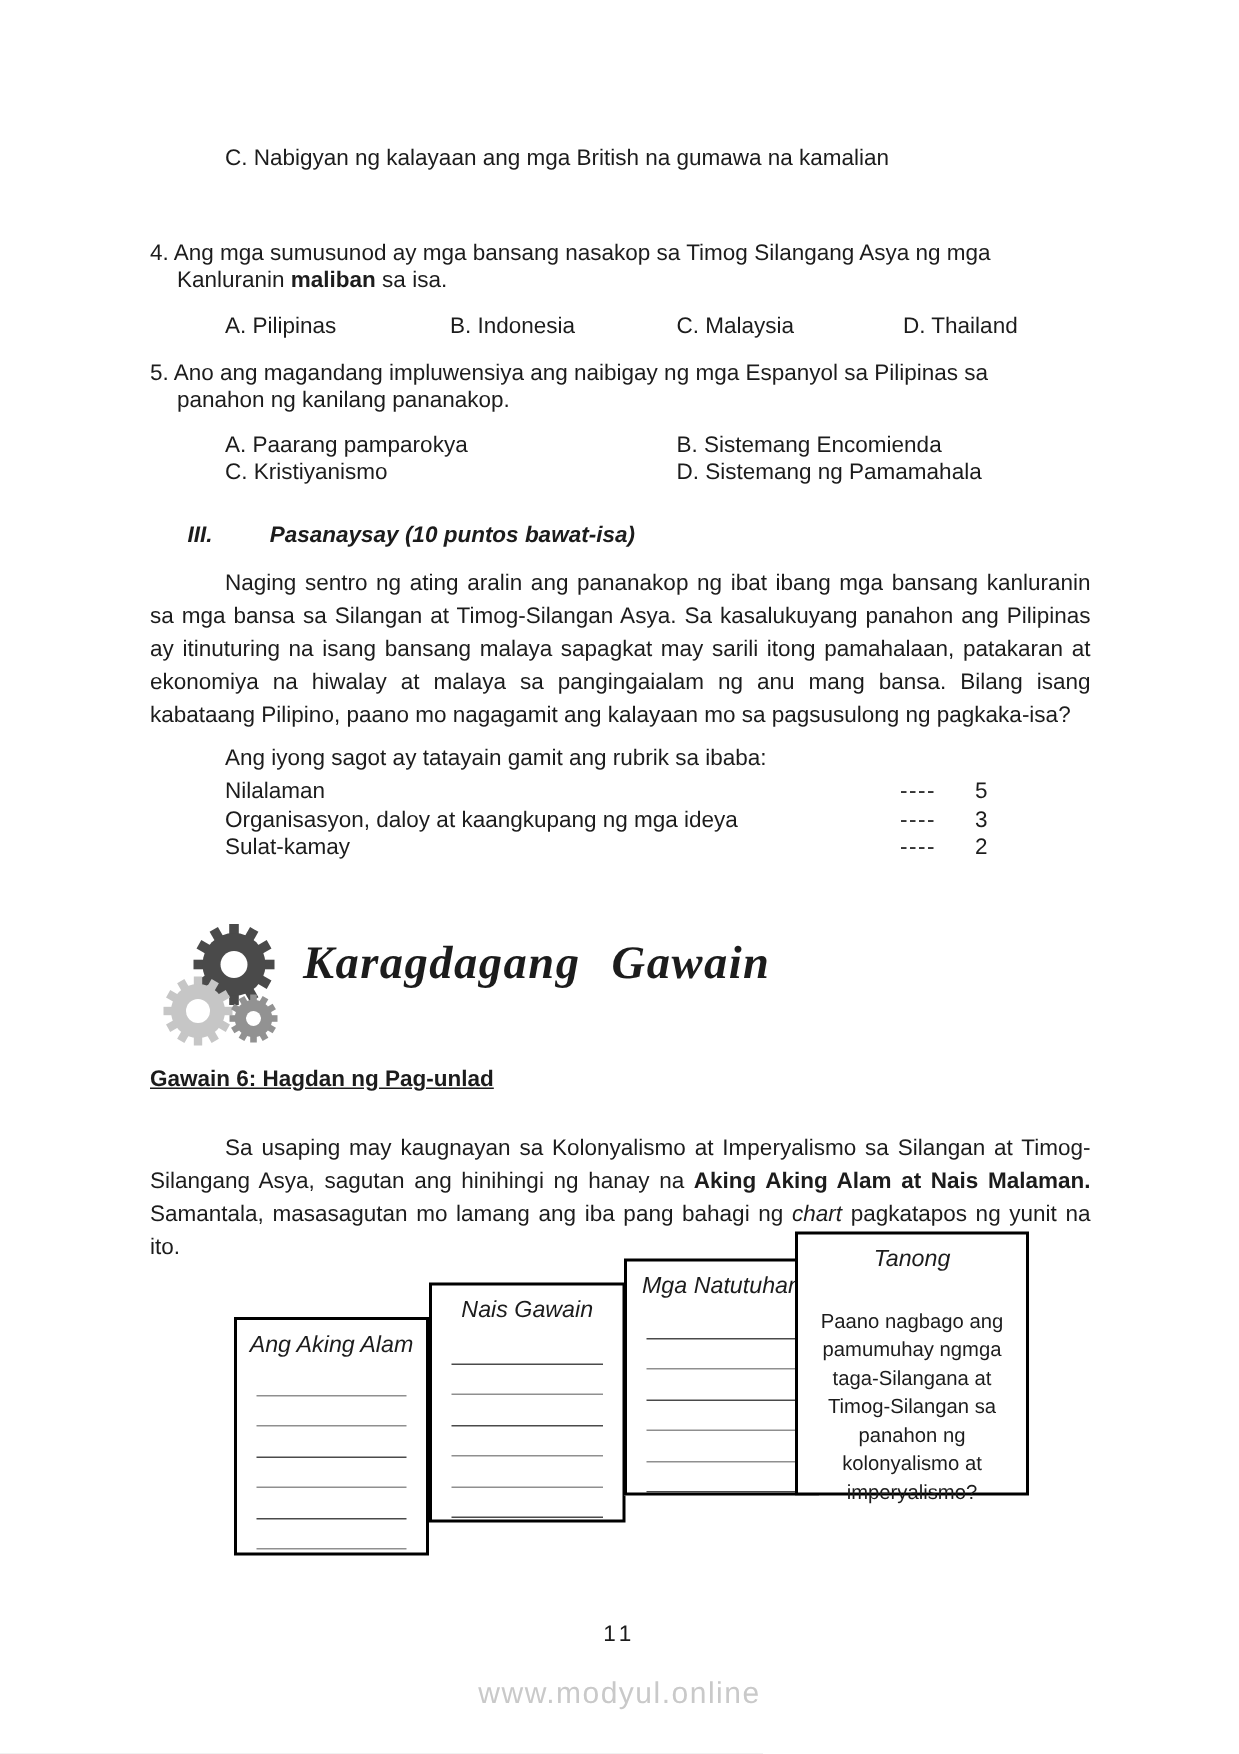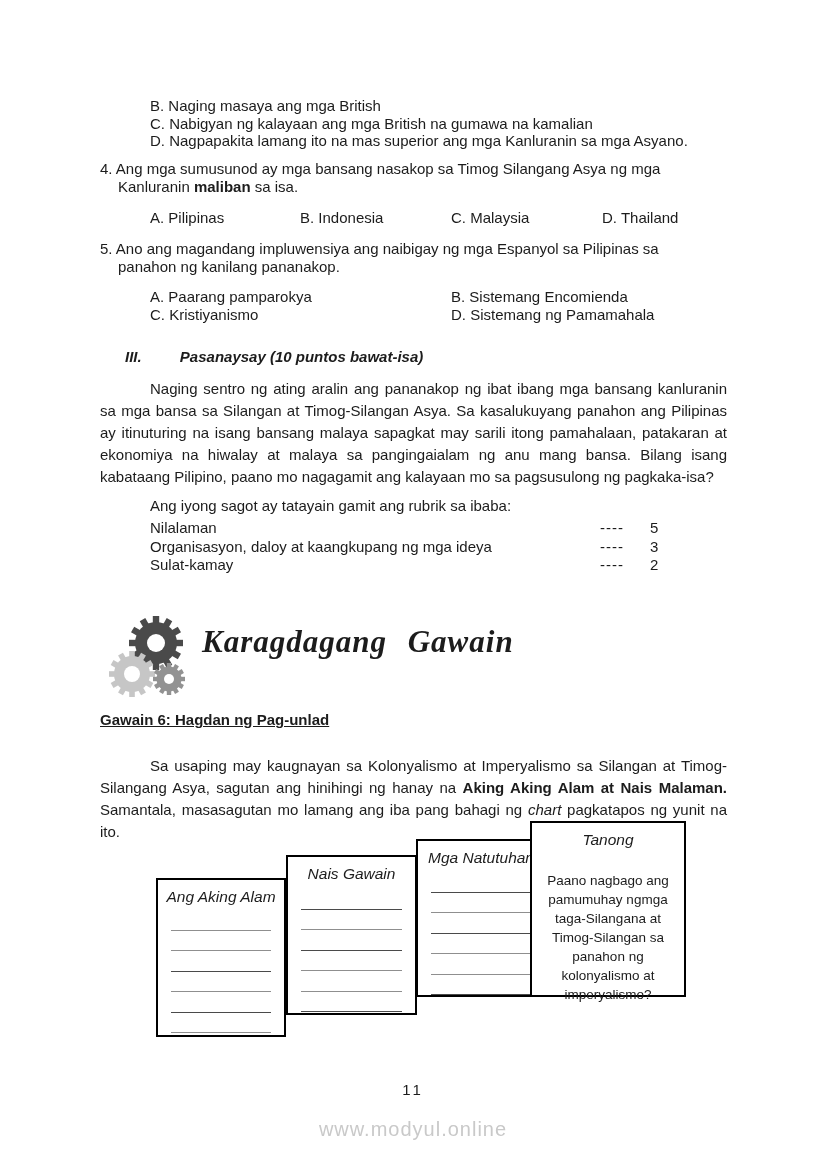--- a/index.html
+++ b/index.html
@@ -63,23 +63,21 @@
   .watermark{
     font-size:20px;color:#c9c9c9;letter-spacing:1px;white-space:nowrap;
   }
 </style>
 </head>
 <body>
 
 <div class="page">
 
   <div class="abs lh" style="left:150px;top:97px;">
-    <div>B. Naging masaya ang mga British</div>
     <div>C. Nabigyan ng kalayaan ang mga British na gumawa na kamalian</div>
-    <div>D. Nagpapakita lamang ito na mas superior ang mga Kanluranin sa mga Asyano.</div>
   </div>
 
   <div class="abs lh" style="left:100px;top:160px;">
     <div>4. Ang mga sumusunod ay mga bansang nasakop sa Timog Silangang Asya ng mga</div>
     <div style="padding-left:18px;"><span>Kanluranin </span><span class="bold">maliban</span><span> sa isa.</span></div>
   </div>
 
   <div class="optrow" style="left:150px;top:209px;width:560px;">
     <span style="left:0;">A. Pilipinas</span>
     <span style="left:150px;text-align:center;">B. Indonesia</span>

